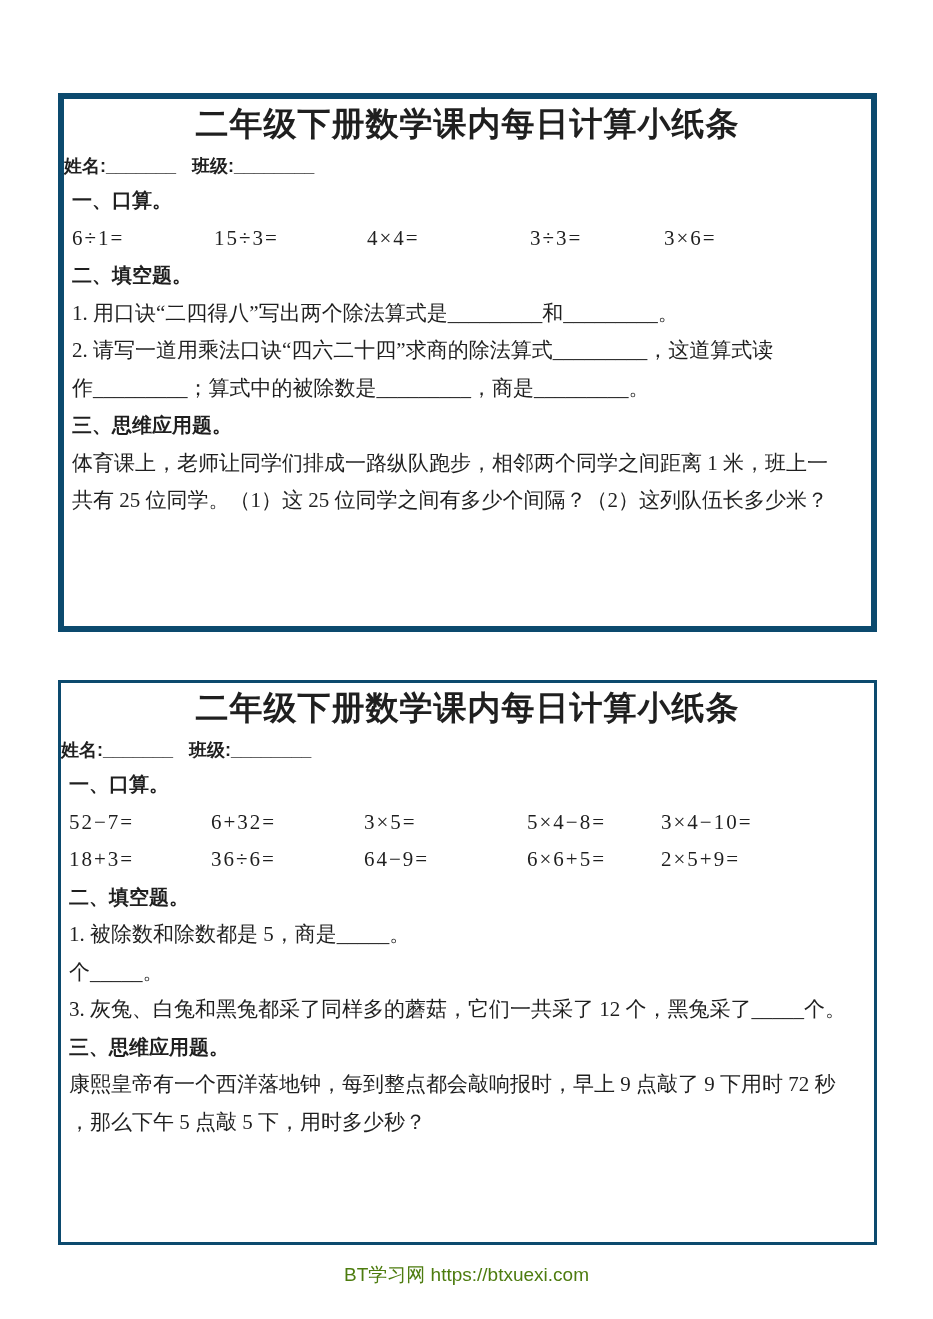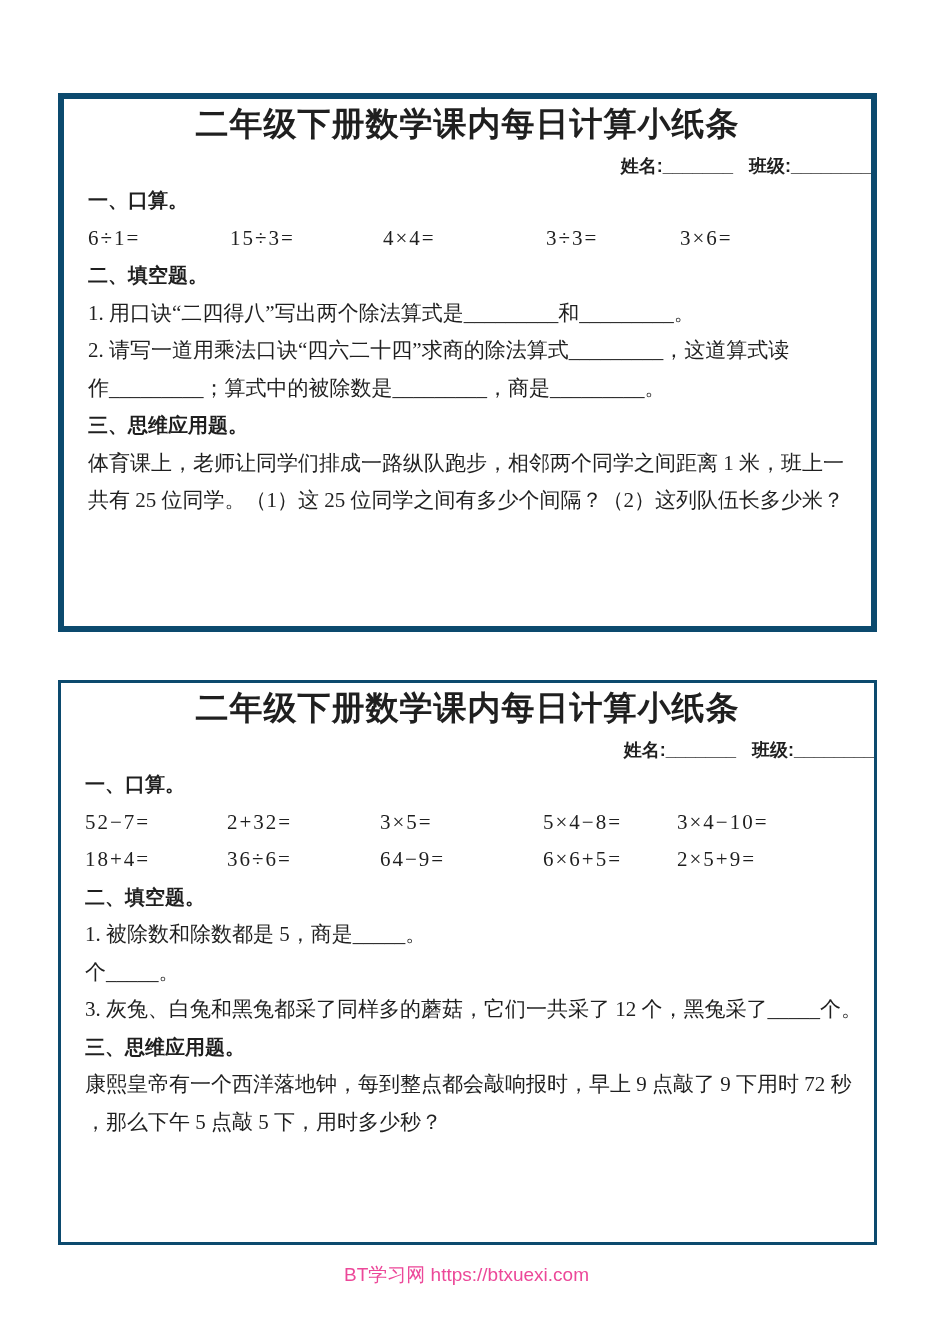--- a/index.html
+++ b/index.html
@@ -20,41 +20,41 @@
   #card2{top:680px;height:565px;border-width:3px;}
   .card-title{
     margin:3px 0 0 0;height:44px;line-height:44px;
     text-align:center;
     font-family:"Liberation Sans","DejaVu Sans",sans-serif;
     font-weight:700;font-size:33px;letter-spacing:1px;
     white-space:nowrap;
   }
   .student-row{
     margin-top:8px;height:24px;line-height:24px;
-    text-align:right;white-space:nowrap;
+    white-space:nowrap;
     font-family:"Liberation Sans","DejaVu Sans",sans-serif;
-    font-weight:700;font-size:18px;padding-left:28px;
+    font-weight:700;font-size:18px;
   }
   .student-row .gap{margin-left:16px;}
   .student-row .blank{letter-spacing:0;}
   .content{
-    margin-top:4px;padding:0 24px;
+    margin-top:4px;padding:0 8px;
     font-size:21px;line-height:37.5px;
   }
   .line{height:37.5px;white-space:nowrap;overflow:visible;}
   .h{
     font-family:"Liberation Sans","DejaVu Sans",sans-serif;
     font-weight:700;font-size:20px;
   }
   .calc-row{display:grid;grid-template-columns:142px 153px 163px 134px auto;}
   .eq{letter-spacing:2px;}
   .footer{
     position:absolute;top:1258px;left:0;width:933px;
     height:34px;line-height:34px;text-align:center;
-    color:#ec4899;font-size:19px;
+    color:#4d7c0f;font-size:19px;
     font-family:"Liberation Sans","DejaVu Sans",sans-serif;
   }
 </style>
 </head>
 <body>
 
 <section class="card" id="card1">
   <h1 class="card-title">二年级下册数学课内每日计算小纸条</h1>
   <div class="student-row">
     <span>姓名:</span><span class="blank">_______</span><span class="gap">班级:</span><span class="blank">________</span>
@@ -80,27 +80,27 @@
 
 <section class="card" id="card2">
   <h1 class="card-title">二年级下册数学课内每日计算小纸条</h1>
   <div class="student-row">
     <span>姓名:</span><span class="blank">_______</span><span class="gap">班级:</span><span class="blank">________</span>
   </div>
   <div class="content">
     <div class="line h">一、口算。</div>
     <div class="line calc-row">
       <span class="eq">52−7=</span>
-      <span class="eq">2+32=</span>
+      <span class="eq">6+32=</span>
       <span class="eq">3×5=</span>
       <span class="eq">5×4−8=</span>
       <span class="eq">3×4−10=</span>
     </div>
     <div class="line calc-row">
-      <span class="eq">18+4=</span>
+      <span class="eq">18+3=</span>
       <span class="eq">36÷6=</span>
       <span class="eq">64−9=</span>
       <span class="eq">6×6+5=</span>
       <span class="eq">2×5+9=</span>
     </div>
     <div class="line h">二、填空题。</div>
     <div class="line">1. 被除数和除数都是 5，商是_____。</div>
     <div class="line">个_____。</div>
     <div class="line">3. 灰兔、白兔和黑兔都采了同样多的蘑菇，它们一共采了 12 个，黑兔采了_____个。</div>
     <div class="line h">三、思维应用题。</div>

